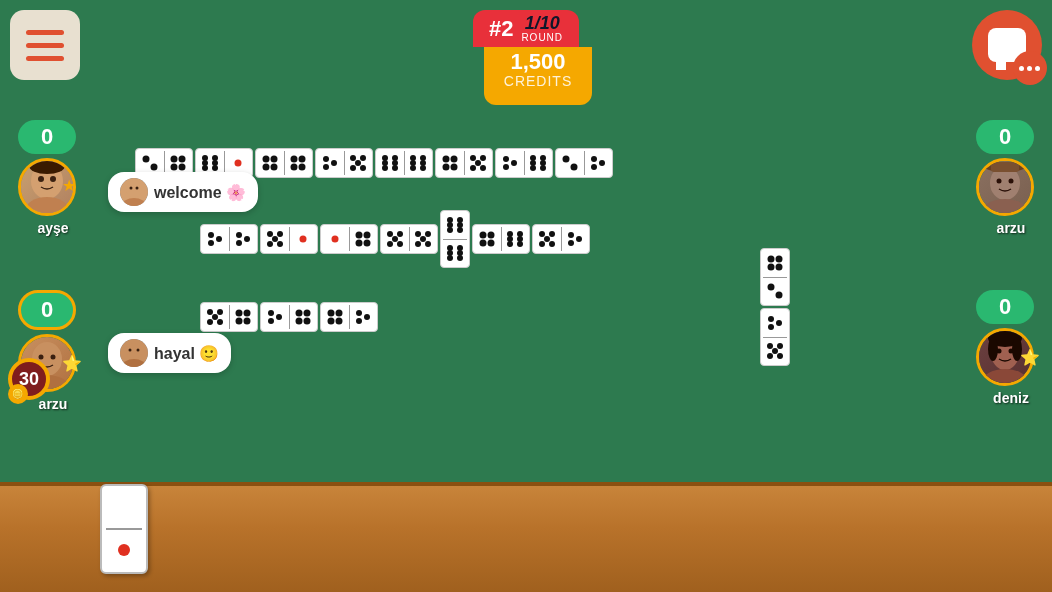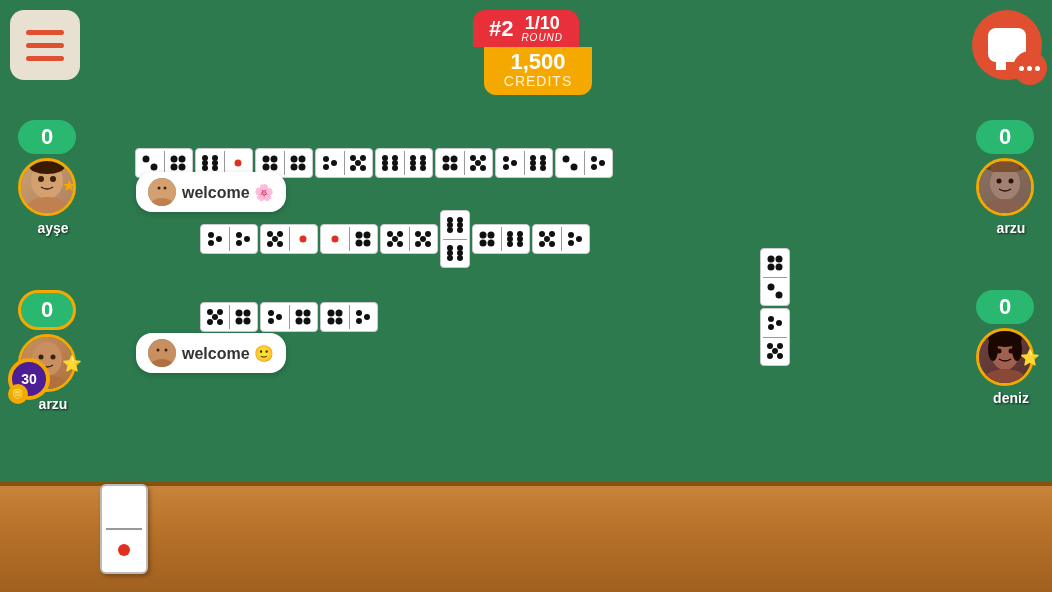--- a/index.html
+++ b/index.html
@@ -84,35 +84,35 @@
       color: white;
       font-size: 22px;
       font-weight: bold;
     }
     .round-info {
       display: flex;
       flex-direction: column;
       align-items: center;
     }
     .round-fraction {
-      color: #ffffff;
+      color: #0f172a;
       font-size: 18px;
       font-weight: bold;
       line-height: 1;
+      font-style: italic;
     }
     .round-label {
       color: white;
       font-size: 10px;
       letter-spacing: 1px;
-      font-style: italic;
     }
     .credits-badge {
       background: #f5a800;
       border-radius: 0 0 12px 12px;
-      padding: 4px 20px 6px;
+      padding: 4px 20px 16px;
       text-align: center;
       margin-left: 24px;
     }
     .credits-amount {
       color: white;
       font-size: 22px;
       font-weight: bold;
       line-height: 1;
     }
     .credits-label {
@@ -223,27 +223,27 @@
       color: #f5a800;
       font-size: 16px;
     }
     .timer-circle {
       position: absolute;
       top: 24px;
       left: -10px;
       width: 42px;
       height: 42px;
       border-radius: 50%;
-      background: #4c1d95;
+      background: #7f1d1d;
       border: 4px solid #f5a800;
       display: flex;
       align-items: center;
       justify-content: center;
       color: white;
-      font-size: 14px;
+      font-size: 18px;
       font-weight: bold;
     }
     .coins-badge {
       position: absolute;
       top: 20px;
       left: -12px;
       width: 22px;
       height: 22px;
       border-radius: 50%;
       background: #f5a800;
@@ -282,21 +282,20 @@
       padding: 6px 12px;
       font-size: 16px;
       font-weight: bold;
       color: #333;
       display: flex;
       align-items: center;
       gap: 6px;
       white-space: nowrap;
       z-index: 20;
       box-shadow: 0 2px 6px rgba(0,0,0,0.2);
-      margin-left: 28px;
     }
     .chat-bubble .mini-avatar {
       width: 28px;
       height: 28px;
       border-radius: 50%;
       background: #888;
       overflow: hidden;
       flex-shrink: 0;
     }
 
@@ -512,21 +511,21 @@
   <div class="chat-bubble" style="left:108px; top:333px;">
     <div class="mini-avatar">
       <svg width="28" height="28" viewBox="0 0 28 28">
         <rect width="28" height="28" rx="14" fill="#c89060"></rect>
         <ellipse cx="14" cy="12" rx="8" ry="8" fill="#c89060"></ellipse>
         <circle cx="10" cy="11" r="1.5" fill="#3a2010"></circle>
         <circle cx="18" cy="11" r="1.5" fill="#3a2010"></circle>
         <ellipse cx="14" cy="28" rx="12" ry="8" fill="#b07040"></ellipse>
       </svg>
     </div>
-    <span>welcome 🙂</span>
+    <span>hayal 🙂</span>
   </div>
 
   <div class="player-panel player-deniz">
     <div class="player-score-pill">
       <span class="player-score-text">0</span>
     </div>
     <div style="position:relative;">
       <div class="player-avatar">
         <div class="face-deniz">
           <svg width="52" height="52" viewBox="0 0 52 52">

